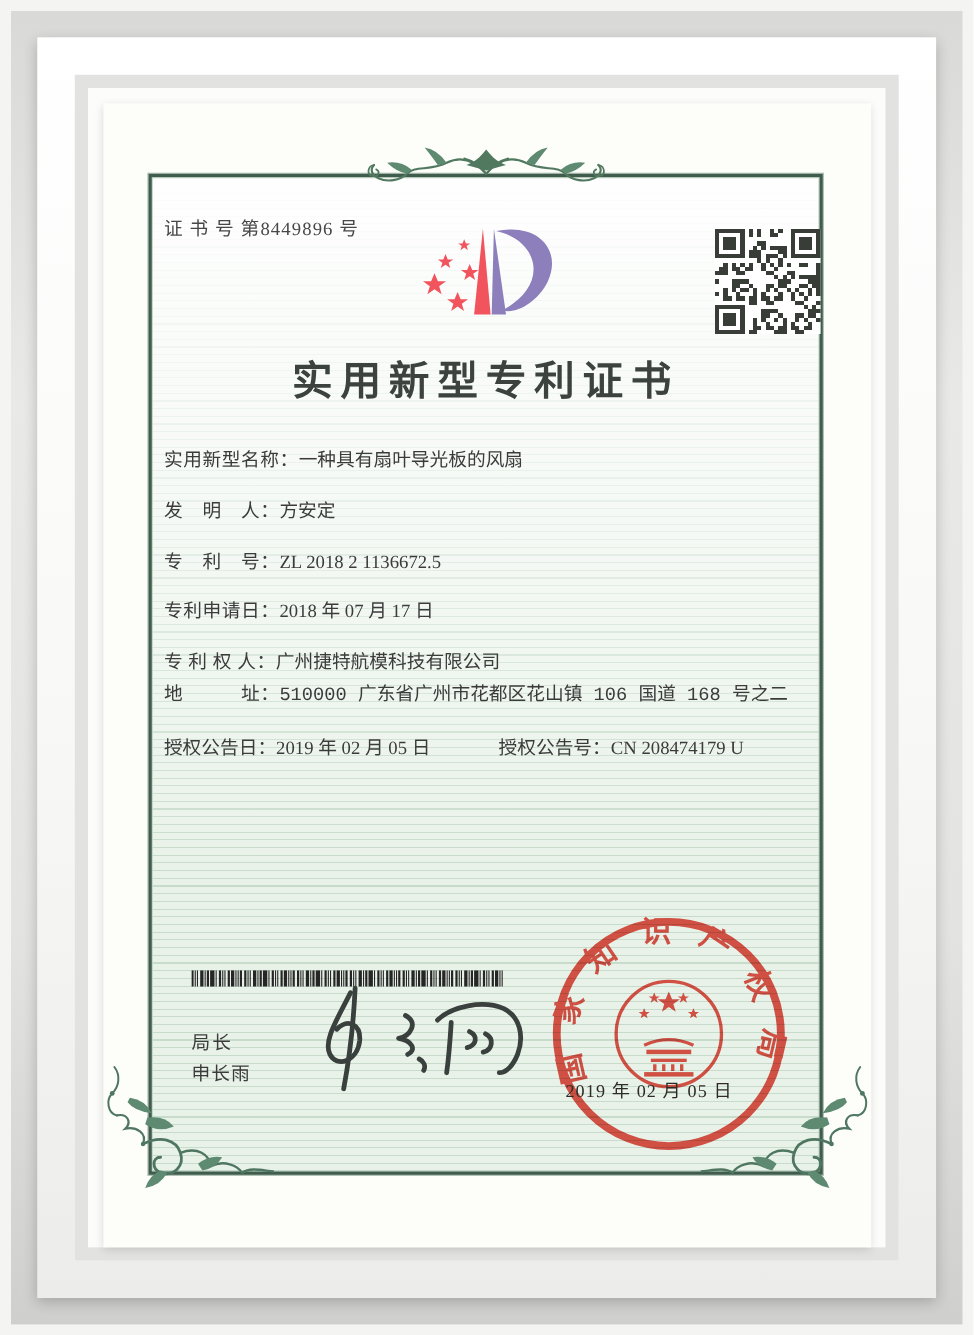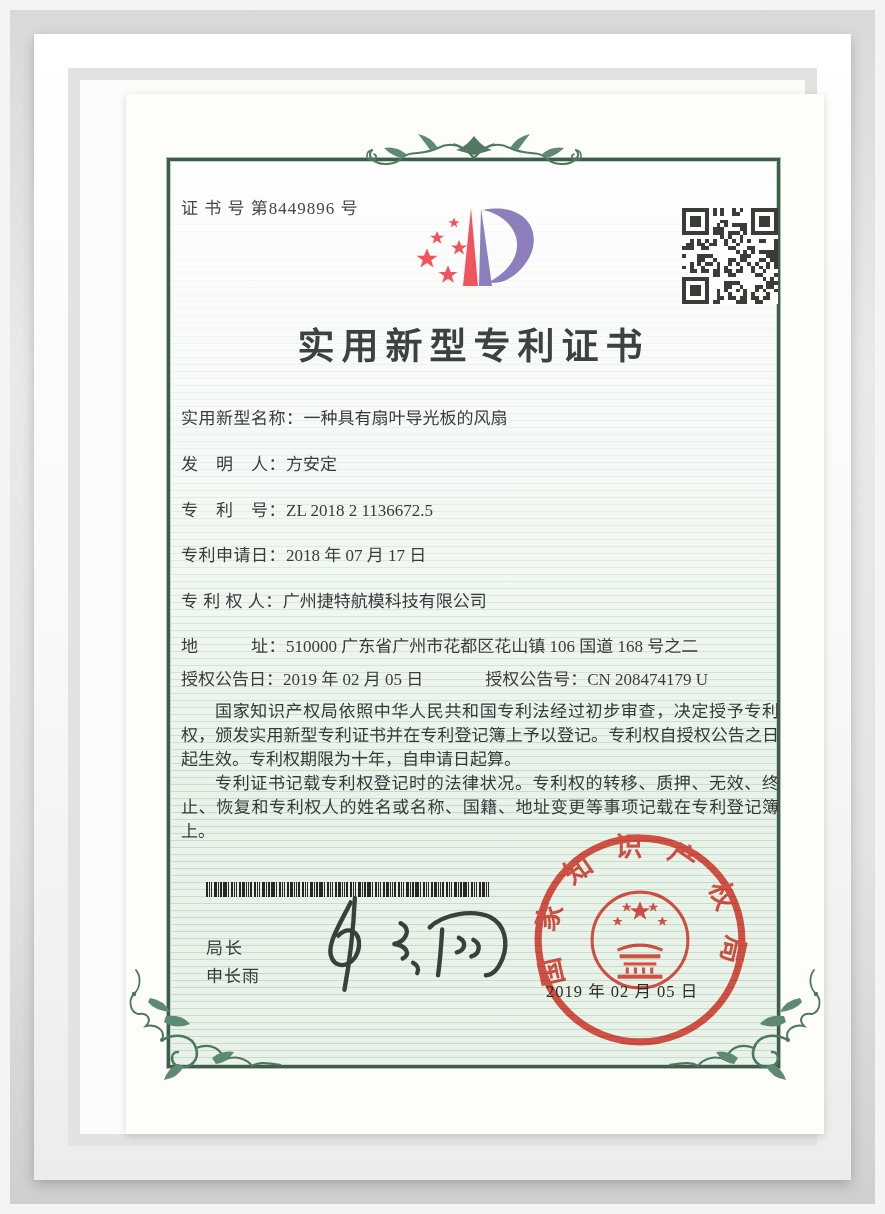--- a/index.html
+++ b/index.html
@@ -8,21 +8,21 @@
     background:#f4f4f3;
     font-family:"Liberation Serif","DejaVu Serif",serif;
   }
   
   .frame-band{position:absolute;inset:10px;background:linear-gradient(180deg,#d9d9d8,#e9e9e8 30%,#e3e3e2 70%,#cfcfce);}
   .frame-face{position:absolute;inset:34px;background:linear-gradient(180deg,#ffffff,#f8f8f7 55%,#ececeb);box-shadow:0 4px 12px rgba(0,0,0,.22);}
   .frame-groove{position:absolute;inset:68px;border:12px solid #e2e2e1;background:#fcfcfb;}
   
   .paper{
     position:absolute;left:94px;top:94px;width:698px;height:1040px;
-    background:#fdfdfa;box-shadow:0 2px 8px rgba(0,0,0,.15);margin-left:32px;
+    background:#fdfdfa;box-shadow:0 2px 8px rgba(0,0,0,.15);
   }
   .border-rect{
     position:absolute;left:41px;top:64px;width:613px;height:910px;box-sizing:border-box;
     border:3px solid var(--border-green,#3f5c4d);
     box-shadow:0 0 0 1px #a9bdaf, inset 0 0 0 1px #c2d4c6;
     background-color:var(--paper-green,#e9f2e9);
     background-image:
       linear-gradient(180deg, rgba(255,255,255,.95), rgba(255,255,255,.55) 35%, rgba(255,255,255,0) 70%),
       repeating-linear-gradient(180deg, rgba(120,168,134,.30) 0 1px, rgba(120,168,134,0) 1px 7px);
   }
@@ -35,21 +35,21 @@
   .logo{position:absolute;left:284px;top:102px;width:132px;height:108px;}
   .qr{position:absolute;left:556px;top:114px;width:96px;height:96px;}
   .title{
     position:absolute;left:41px;top:222px;width:613px;text-align:center;
     font-size:37px;font-weight:700;letter-spacing:7px;color:#3c423e;white-space:nowrap;
   }
   
   .fields{position:absolute;left:55px;top:310px;width:600px;height:300px;}
   .row{position:absolute;left:0;font-size:17px;color:#3b3b3b;white-space:nowrap;}
   .row .lab{letter-spacing:.5px;text-align:center;}
-  .r0{top:0;} .r1{top:46px;} .r2{top:92px;} .r3{top:137px;} .r4{top:183px;} .r5{top:228px;}
+  .r0{top:0;} .r1{top:46px;} .r2{top:92px;} .r3{top:137px;} .r4{top:183px;} .r5{top:212px;font-family:Liberation Mono, monospace;}
   .grant-row{position:absolute;left:0;top:261px;font-size:17px;color:#3b3b3b;white-space:nowrap;display:flex;gap:62px;}
   
   .paras{position:absolute;left:55px;top:606px;width:598px;font-size:17px;line-height:24px;color:#343a3b;text-align:justify;}
   .paras p{margin:0;text-indent:2em;}
   
   .barcode{position:absolute;left:80px;top:788px;width:286px;height:15px;overflow:hidden;white-space:nowrap;font-size:0;}
   .barcode span{display:inline-block;height:100%;background:#262626;vertical-align:top;}
   .signer-role{position:absolute;left:80px;top:840px;font-size:17px;letter-spacing:2px;color:#3b3b3b;}
   .signer-name{position:absolute;left:80px;top:868px;font-size:17px;letter-spacing:1px;color:#3b3b3b;}
   .signature{position:absolute;left:170px;top:798px;width:230px;height:104px;}
@@ -329,24 +329,20 @@
       <div class="row r2"><span class="lab">专　利　号：</span><span class="val">ZL 2018 2 1136672.5</span></div>
       <div class="row r3"><span class="lab">专利申请日：</span><span class="val">2018 年 07 月 17 日</span></div>
       <div class="row r4"><span class="lab">专 利 权 人：</span><span class="val">广州捷特航模科技有限公司</span></div>
       <div class="row r5"><span class="lab">地　　　址：</span><span class="val">510000 广东省广州市花都区花山镇 106 国道 168 号之二</span></div>
       <div class="grant-row">
         <span><span class="lab">授权公告日：</span><span class="val">2019 年 02 月 05 日</span></span>
         <span><span class="lab">授权公告号：</span><span class="val">CN 208474179 U</span></span>
       </div>
     </div>
 
-    <div class="paras">
-      <p>国家知识产权局依照中华人民共和国专利法经过初步审查，决定授予专利权，颁发实用新型专利证书并在专利登记簿上予以登记。专利权自授权公告之日起生效。专利权期限为十年，自申请日起算。</p>
-      <p>专利证书记载专利权登记时的法律状况。专利权的转移、质押、无效、终止、恢复和专利权人的姓名或名称、国籍、地址变更等事项记载在专利登记簿上。</p>
-    </div>
 
     <div class="barcode" id="barcode"><span style="width: 2px; margin-right: 1px;"></span><span style="width: 1px; margin-right: 1px;"></span><span style="width: 1px; margin-right: 2px;"></span><span style="width: 3px; margin-right: 1px;"></span><span style="width: 1px; margin-right: 1px;"></span><span style="width: 2px; margin-right: 1px;"></span><span style="width: 4px; margin-right: 1px;"></span><span style="width: 1px; margin-right: 2px;"></span><span style="width: 2px; margin-right: 1px;"></span><span style="width: 1px; margin-right: 1px;"></span><span style="width: 1px; margin-right: 2px;"></span><span style="width: 2px; margin-right: 1px;"></span><span style="width: 3px; margin-right: 1px;"></span><span style="width: 1px; margin-right: 1px;"></span><span style="width: 1px; margin-right: 1px;"></span><span style="width: 2px; margin-right: 2px;"></span><span style="width: 2px; margin-right: 1px;"></span><span style="width: 1px; margin-right: 1px;"></span><span style="width: 1px; margin-right: 2px;"></span><span style="width: 3px; margin-right: 1px;"></span><span style="width: 1px; margin-right: 1px;"></span><span style="width: 2px; margin-right: 1px;"></span><span style="width: 4px; margin-right: 1px;"></span><span style="width: 1px; margin-right: 2px;"></span><span style="width: 2px; margin-right: 1px;"></span><span style="width: 1px; margin-right: 1px;"></span><span style="width: 1px; margin-right: 2px;"></span><span style="width: 2px; margin-right: 1px;"></span><span style="width: 3px; margin-right: 1px;"></span><span style="width: 1px; margin-right: 1px;"></span><span style="width: 1px; margin-right: 1px;"></span><span style="width: 2px; margin-right: 2px;"></span><span style="width: 2px; margin-right: 1px;"></span><span style="width: 1px; margin-right: 1px;"></span><span style="width: 1px; margin-right: 2px;"></span><span style="width: 3px; margin-right: 1px;"></span><span style="width: 1px; margin-right: 1px;"></span><span style="width: 2px; margin-right: 1px;"></span><span style="width: 4px; margin-right: 1px;"></span><span style="width: 1px; margin-right: 2px;"></span><span style="width: 2px; margin-right: 1px;"></span><span style="width: 1px; margin-right: 1px;"></span><span style="width: 1px; margin-right: 2px;"></span><span style="width: 2px; margin-right: 1px;"></span><span style="width: 3px; margin-right: 1px;"></span><span style="width: 1px; margin-right: 1px;"></span><span style="width: 1px; margin-right: 1px;"></span><span style="width: 2px; margin-right: 2px;"></span><span style="width: 2px; margin-right: 1px;"></span><span style="width: 1px; margin-right: 1px;"></span><span style="width: 1px; margin-right: 2px;"></span><span style="width: 3px; margin-right: 1px;"></span><span style="width: 1px; margin-right: 1px;"></span><span style="width: 2px; margin-right: 1px;"></span><span style="width: 4px; margin-right: 1px;"></span><span style="width: 1px; margin-right: 2px;"></span><span style="width: 2px; margin-right: 1px;"></span><span style="width: 1px; margin-right: 1px;"></span><span style="width: 1px; margin-right: 2px;"></span><span style="width: 2px; margin-right: 1px;"></span><span style="width: 3px; margin-right: 1px;"></span><span style="width: 1px; margin-right: 1px;"></span><span style="width: 1px; margin-right: 1px;"></span><span style="width: 2px; margin-right: 2px;"></span><span style="width: 2px; margin-right: 1px;"></span><span style="width: 1px; margin-right: 1px;"></span><span style="width: 1px; margin-right: 2px;"></span><span style="width: 3px; margin-right: 1px;"></span><span style="width: 1px; margin-right: 1px;"></span><span style="width: 2px; margin-right: 1px;"></span><span style="width: 4px; margin-right: 1px;"></span><span style="width: 1px; margin-right: 2px;"></span><span style="width: 2px; margin-right: 1px;"></span><span style="width: 1px; margin-right: 1px;"></span><span style="width: 1px; margin-right: 2px;"></span><span style="width: 2px; margin-right: 1px;"></span><span style="width: 3px; margin-right: 1px;"></span><span style="width: 1px; margin-right: 1px;"></span><span style="width: 1px; margin-right: 1px;"></span><span style="width: 2px; margin-right: 2px;"></span><span style="width: 2px; margin-right: 1px;"></span><span style="width: 1px; margin-right: 1px;"></span><span style="width: 1px; margin-right: 2px;"></span><span style="width: 3px; margin-right: 1px;"></span><span style="width: 1px; margin-right: 1px;"></span><span style="width: 2px; margin-right: 1px;"></span><span style="width: 4px; margin-right: 1px;"></span><span style="width: 1px; margin-right: 2px;"></span><span style="width: 2px; margin-right: 1px;"></span><span style="width: 1px; margin-right: 1px;"></span><span style="width: 1px; margin-right: 2px;"></span><span style="width: 2px; margin-right: 1px;"></span><span style="width: 3px; margin-right: 1px;"></span><span style="width: 1px; margin-right: 1px;"></span><span style="width: 1px; margin-right: 1px;"></span></div>
 
     <div class="signer-role">局长</div>
     <div class="signer-name">申长雨</div>
 
     <svg class="signature" viewBox="0 0 220 100">
       <g stroke="#3a403d" stroke-width="4.2" fill="none" stroke-linecap="round" stroke-linejoin="round">
         <path d="M52,10 C40,34 28,52 34,64 C40,76 58,70 60,52 C61,38 50,32 40,42"></path>
         <path d="M56,6 C55,28 52,62 46,94"></path>

